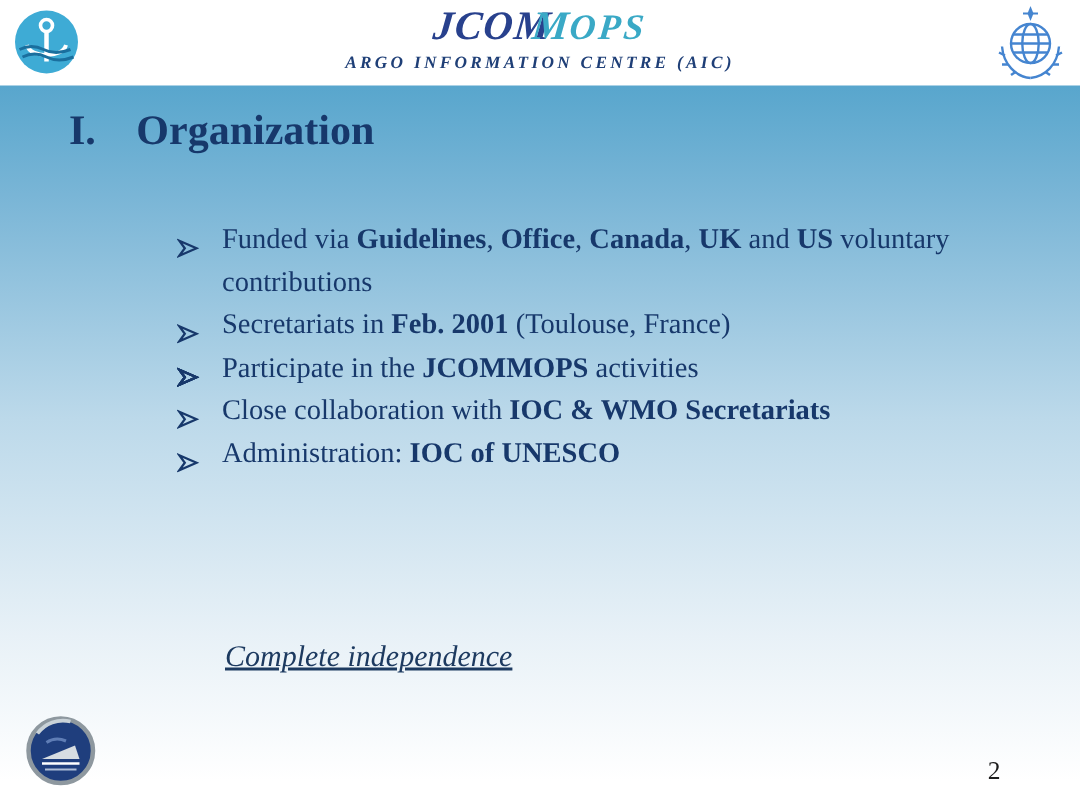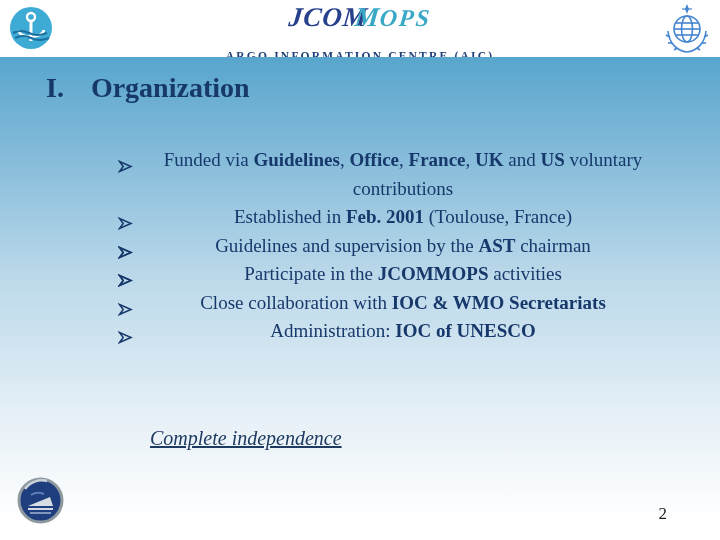--- a/index.html
+++ b/index.html
@@ -19,28 +19,28 @@
   }
   .wordmark{
     font-style:italic;font-weight:bold;font-size:27px;line-height:30px;
     letter-spacing:1px;transform:skewX(-6deg);
   }
   .wm-navy{color:#28418d;}
   .wm-teal{color:#3aa9c6;}
   .wm-m2{margin-left:-13px;}
   .wm-ops{font-size:24px;letter-spacing:2px;}
   .logo-subtitle{
-    margin-top:17px;font-size:11.5px;letter-spacing:2.2px;color:#1f3f77;
+    margin-top:2px;font-size:11.5px;letter-spacing:2.2px;color:#1f3f77;
     font-weight:bold;
+    font-style:italic;
   }
   
   .content{
     position:absolute;top:57px;left:0;width:720px;height:483px;
     background:linear-gradient(180deg,#58a6cd 0%,#79b5d6 15%,#bcd9ea 46%,#e8f1f7 76%,#ffffff 96%);
-    text-align:center;
   }
   .title-row{
     position:absolute;left:46px;top:15px;
     color:#17386b;font-weight:bold;font-size:28px;white-space:nowrap;
   }
   .title-number{display:inline-block;margin-right:27px;}
   .bullet-list{
     position:absolute;left:118px;top:89px;width:540px;
     margin:0;padding:0;list-style:none;
     color:#17386b;font-size:19px;line-height:28.5px;
@@ -104,30 +104,30 @@
 
   <div class="content">
 
     <div class="title-row">
       <span class="title-number">I.</span><span>Organization</span>
     </div>
 
     <ul class="bullet-list">
         <li><span class="blt"><svg width="15" height="13" viewBox="0 0 15 13">
               <path d="M1.5 1.5 L13 6.5 L1.5 11.5 L5.2 6.5 Z" fill="none" stroke="#17386b" stroke-width="1.5"></path>
-            </svg></span><span><span>Funded via </span><b>Guidelines</b><span>, </span><b>Office</b><span>, </span><b>France</b><span>, </span><b>UK</b><span> and </span><b>US</b><span> voluntary contributions</span></span></li>
+            </svg></span><span><span>Funded via </span><b>Guidelines</b><span>, </span><b>Office</b><span>, </span><b>Canada</b><span>, </span><b>UK</b><span> and </span><b>US</b><span> voluntary contributions</span></span></li>
         <li><span class="blt"><svg width="15" height="13" viewBox="0 0 15 13">
               <path d="M1.5 1.5 L13 6.5 L1.5 11.5 L5.2 6.5 Z" fill="none" stroke="#17386b" stroke-width="1.5"></path>
-            </svg></span><span><span>Established in </span><b>Feb. 2001</b><span> (Toulouse, France)</span></span></li>
+            </svg></span><span><span>Secretariats in </span><b>Feb. 2001</b><span> (Toulouse, France)</span></span></li>
         <li><span class="blt"><svg width="15" height="13" viewBox="0 0 15 13">
               <path d="M1.5 1.5 L13 6.5 L1.5 11.5 L5.2 6.5 Z" fill="none" stroke="#17386b" stroke-width="1.5"></path>
             </svg></span></li>
         <li><span class="blt"><svg width="15" height="13" viewBox="0 0 15 13">
               <path d="M1.5 1.5 L13 6.5 L1.5 11.5 L5.2 6.5 Z" fill="none" stroke="#17386b" stroke-width="1.5"></path>
-            </svg></span><span><span>Guidelines and supervision by the </span><b>AST</b><span> chairman</span></span></li>
+            </svg></span></li>
         <li><span class="blt"><svg width="15" height="13" viewBox="0 0 15 13">
               <path d="M1.5 1.5 L13 6.5 L1.5 11.5 L5.2 6.5 Z" fill="none" stroke="#17386b" stroke-width="1.5"></path>
             </svg></span></li>
         <li><span class="blt"><svg width="15" height="13" viewBox="0 0 15 13">
               <path d="M1.5 1.5 L13 6.5 L1.5 11.5 L5.2 6.5 Z" fill="none" stroke="#17386b" stroke-width="1.5"></path>
             </svg></span><span><span>Participate in the </span><b>JCOMMOPS</b><span> activities</span></span></li>
         <li><span class="blt"><svg width="15" height="13" viewBox="0 0 15 13">
               <path d="M1.5 1.5 L13 6.5 L1.5 11.5 L5.2 6.5 Z" fill="none" stroke="#17386b" stroke-width="1.5"></path>
             </svg></span><span><span>Close collaboration with </span><b>IOC &amp; WMO Secretariats</b></span></li>
         <li><span class="blt"><svg width="15" height="13" viewBox="0 0 15 13">

